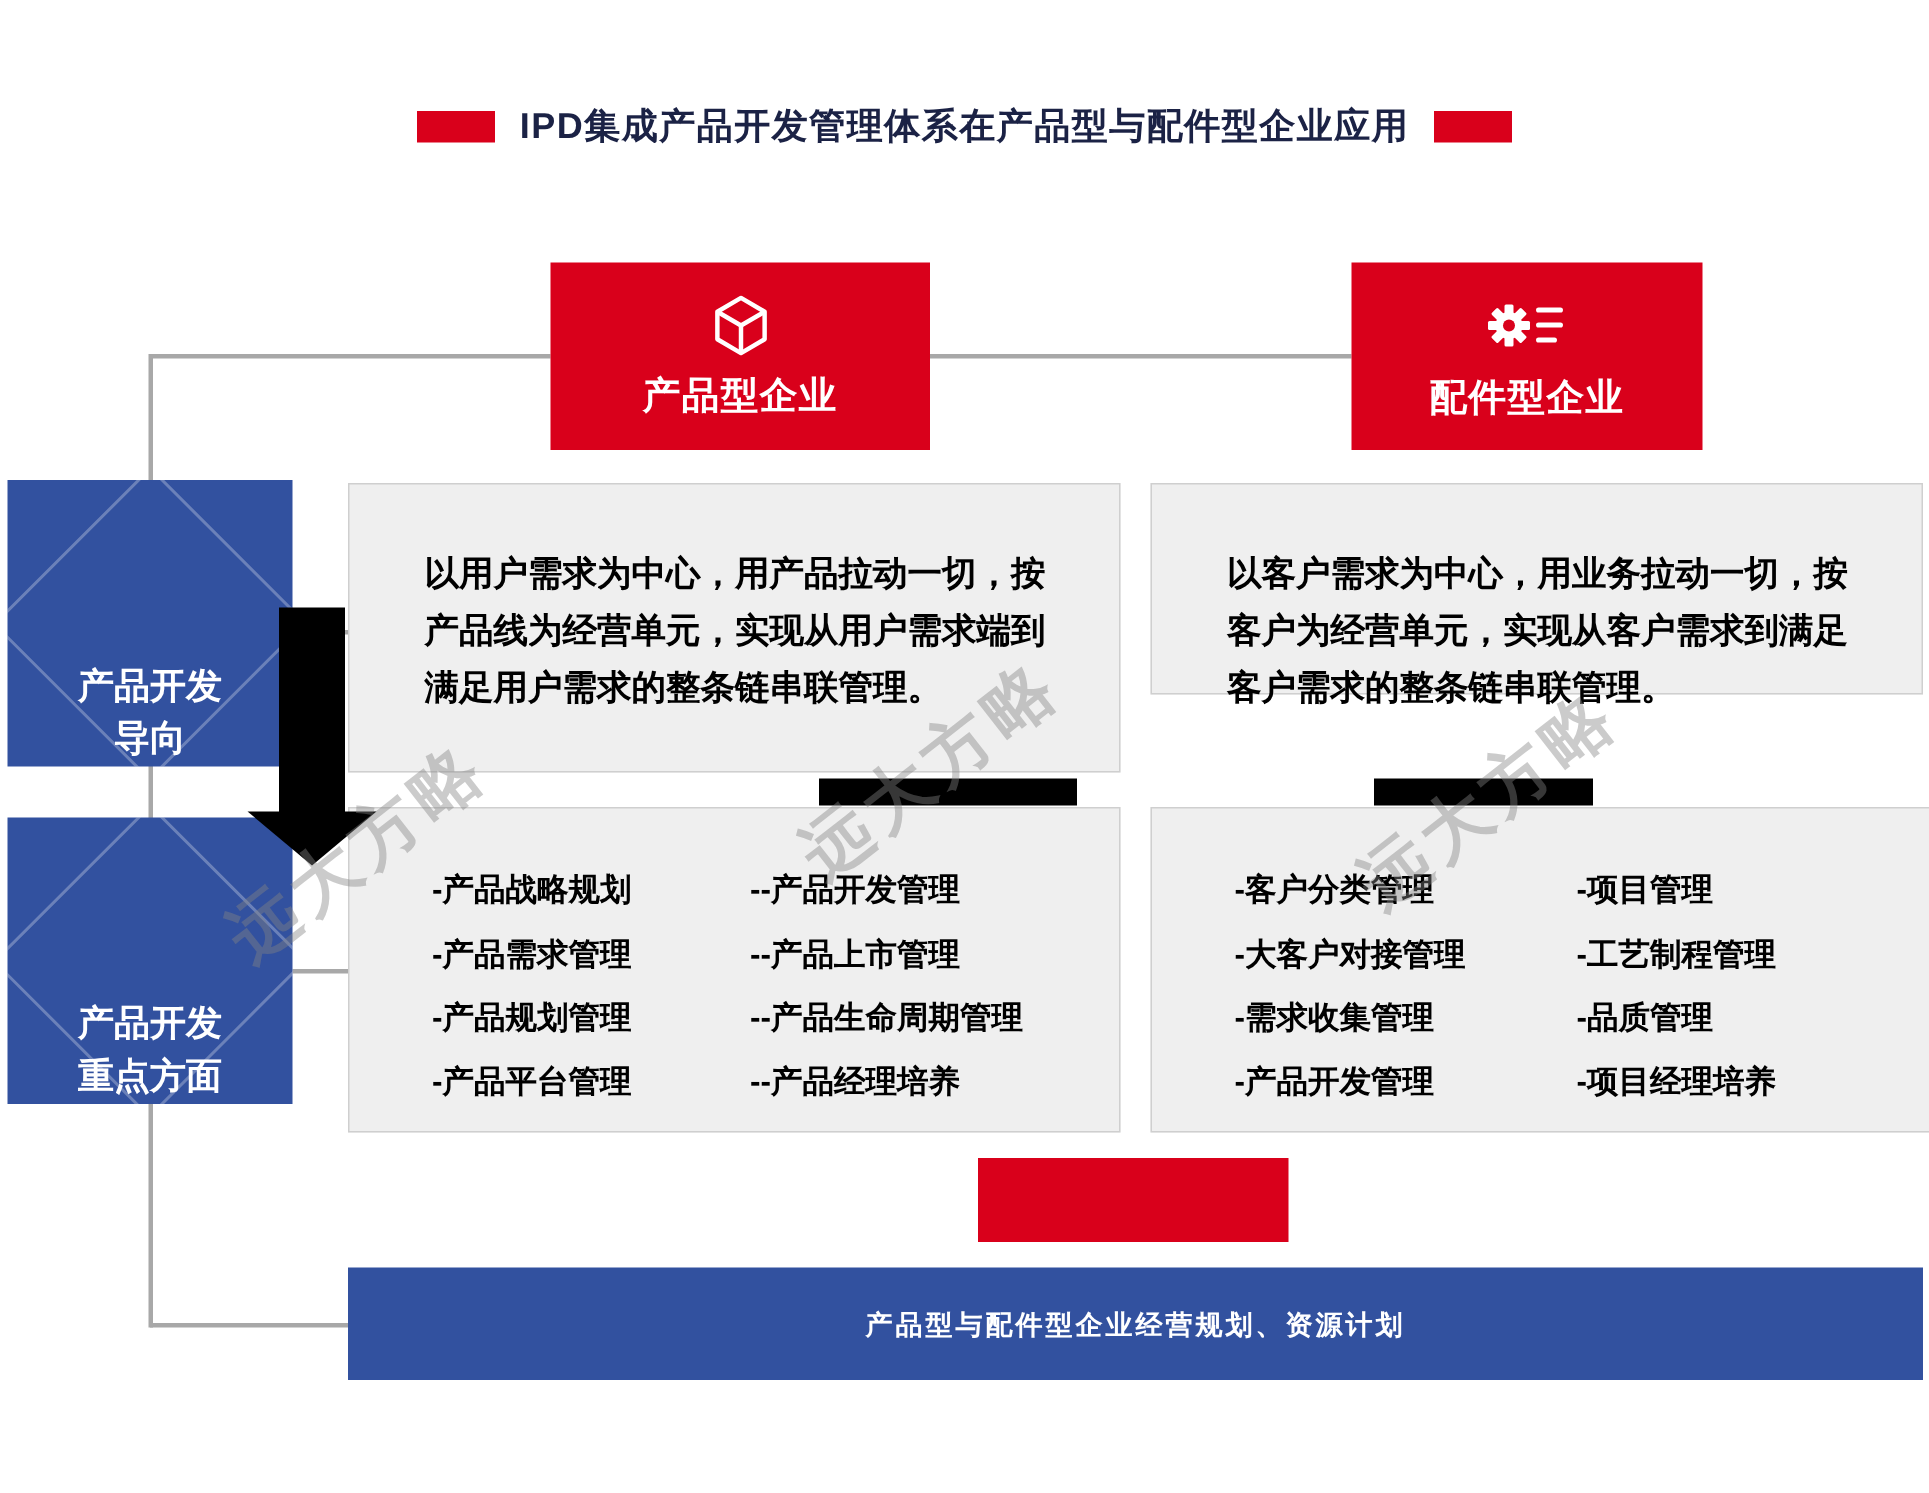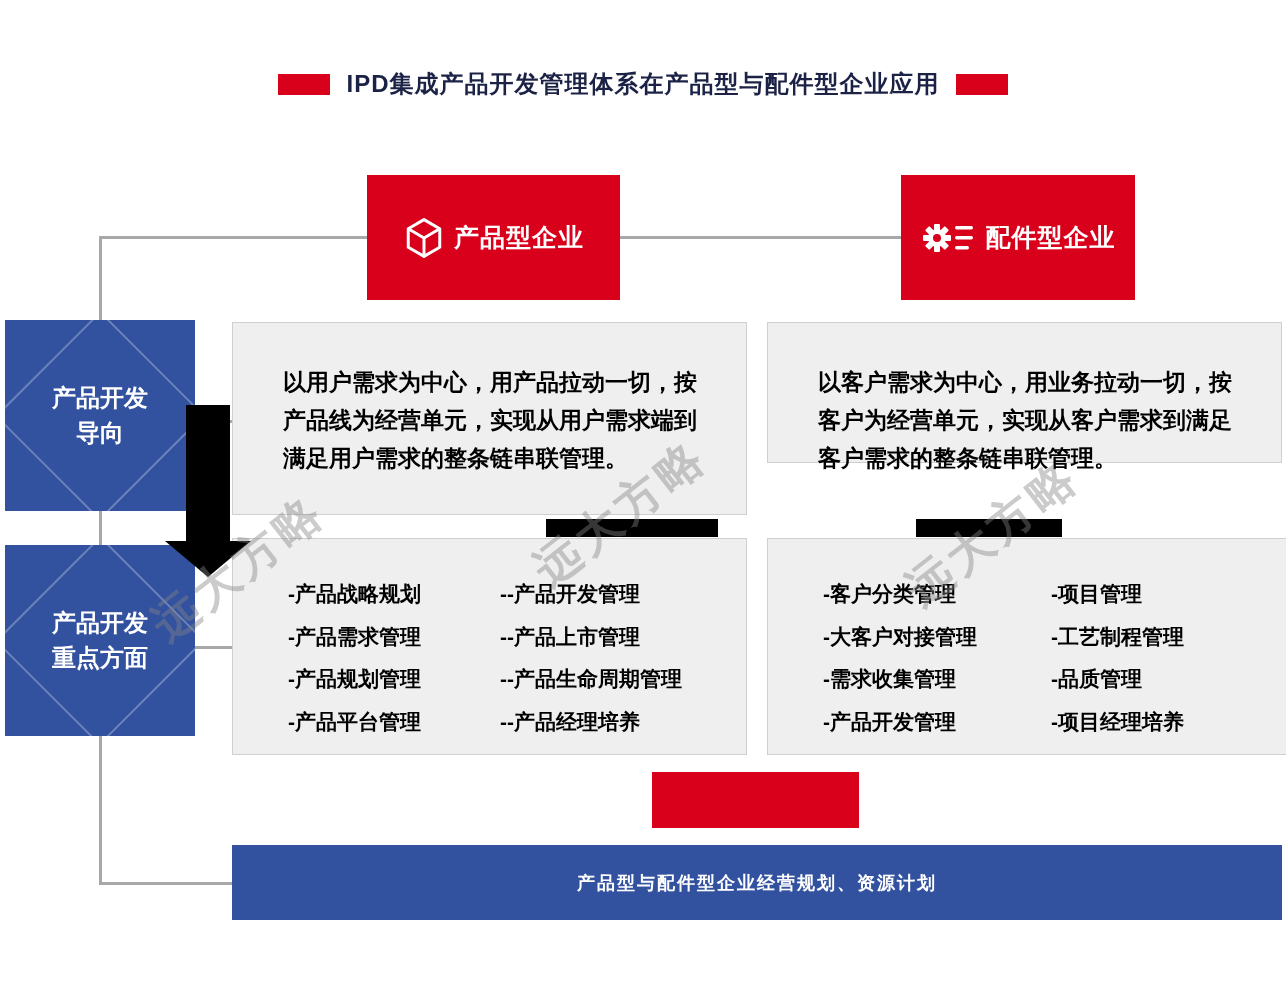--- a/index.html
+++ b/index.html
@@ -2,28 +2,28 @@
 <html><head>
 <meta charset="utf-8">
 <style>
   *{margin:0;padding:0;box-sizing:border-box}
   body{background:#fff;font-family:"Liberation Sans","DejaVu Sans",sans-serif}
   .stage{position:relative;width:1286px;height:995px;background:#ffffff;overflow:hidden}
   .line{position:absolute;background:#A8A8A8;z-index:0}
   .titlerow{position:absolute;top:68px;left:0;width:100%;display:flex;align-items:center;justify-content:center;gap:16px;z-index:2}
   .title-accent{width:52px;height:21px;background:#D9001B}
   .title-text{font-size:24px;font-weight:bold;color:#1B2245;letter-spacing:1px}
-  .redhead{position:absolute;background:#D9001B;display:flex;align-items:center;justify-content:center;gap:9px;z-index:2}
+  .redhead{position:absolute;background:#D9001B;display:flex;flex-direction:column;align-items:center;justify-content:center;gap:9px;z-index:2}
   .redhead .lbl{color:#fff;font-weight:bold;font-size:25px;letter-spacing:1px}
   .graybox{position:absolute;background:#EFEFEF;border:1px solid #CFCFCF;z-index:1}
   .orient{padding:40px 40px 0 50px;font-size:23px;font-weight:bold;line-height:38px;color:#000;white-space:pre-line}
   .focus{display:flex;padding:34px 0 0 55px}
   .fcol{display:flex;flex-direction:column}
   .fitem{font-size:21px;font-weight:bold;color:#000;line-height:42.5px;white-space:nowrap}
-  .diamond{position:absolute;width:190px;height:191px;background:#32519F;display:flex;align-items:center;justify-content:center;z-index:2;overflow:hidden}
+  .diamond{position:absolute;width:190px;height:191px;background:#32519F;display:flex;align-items:flex-end;justify-content:center;z-index:2;overflow:hidden}
   .diamond::before{content:"";position:absolute;left:50%;top:50%;width:76%;height:76%;transform:translate(-50%,-50%) rotate(45deg);border:2px solid rgba(255,255,255,.28)}
   .diamond .dlabel{color:#fff;font-size:24px;font-weight:bold;text-align:center;line-height:1.45;white-space:pre-line;position:relative;z-index:2}
   .blackshape{position:absolute;background:#000;z-index:3}
   .tri{position:absolute;width:0;height:0;border-left:43px solid transparent;border-right:43px solid transparent;border-top:36px solid #000;z-index:3}
   .redblock{position:absolute;background:#D9001B;z-index:2}
   .bottombar{position:absolute;background:#32519F;display:flex;align-items:center;justify-content:center;z-index:2}
   .bottombar .btext{color:#fff;font-size:18px;font-weight:bold;letter-spacing:2px}
   .watermark{position:absolute;color:rgba(130,130,130,.42);font-size:46px;font-weight:bold;letter-spacing:5px;white-space:nowrap;transform:rotate(-38deg);transform-origin:left center;z-index:6;pointer-events:none}
   svg{display:block}
 </style>

